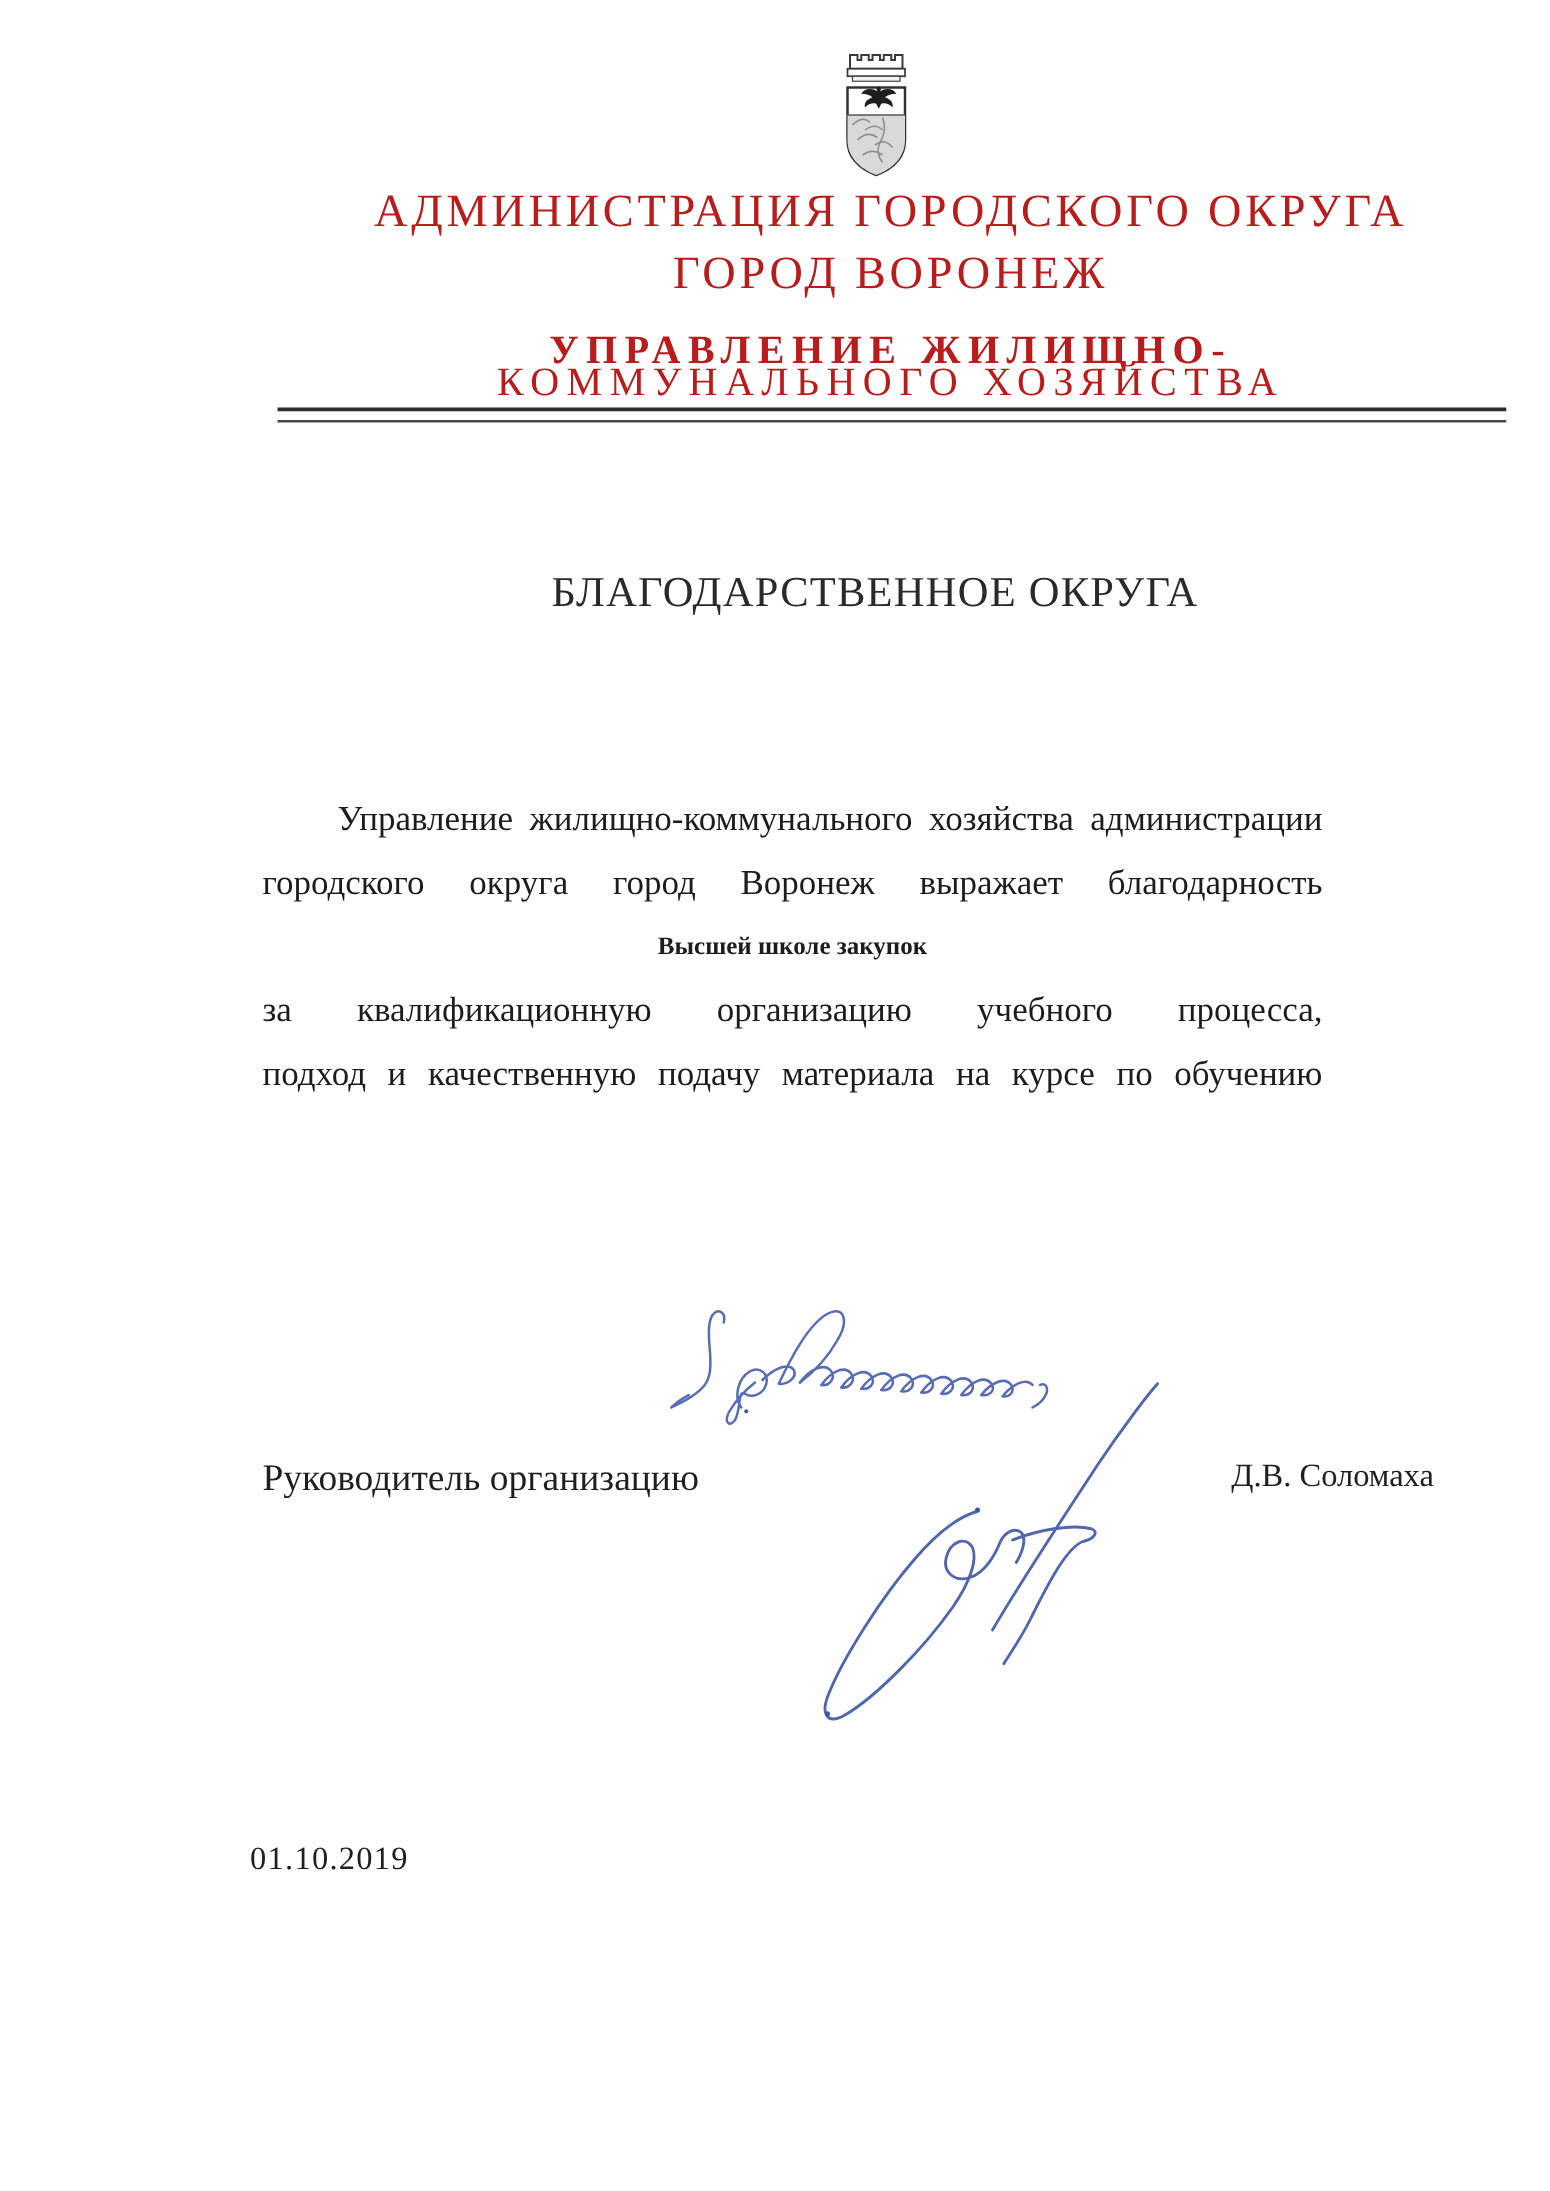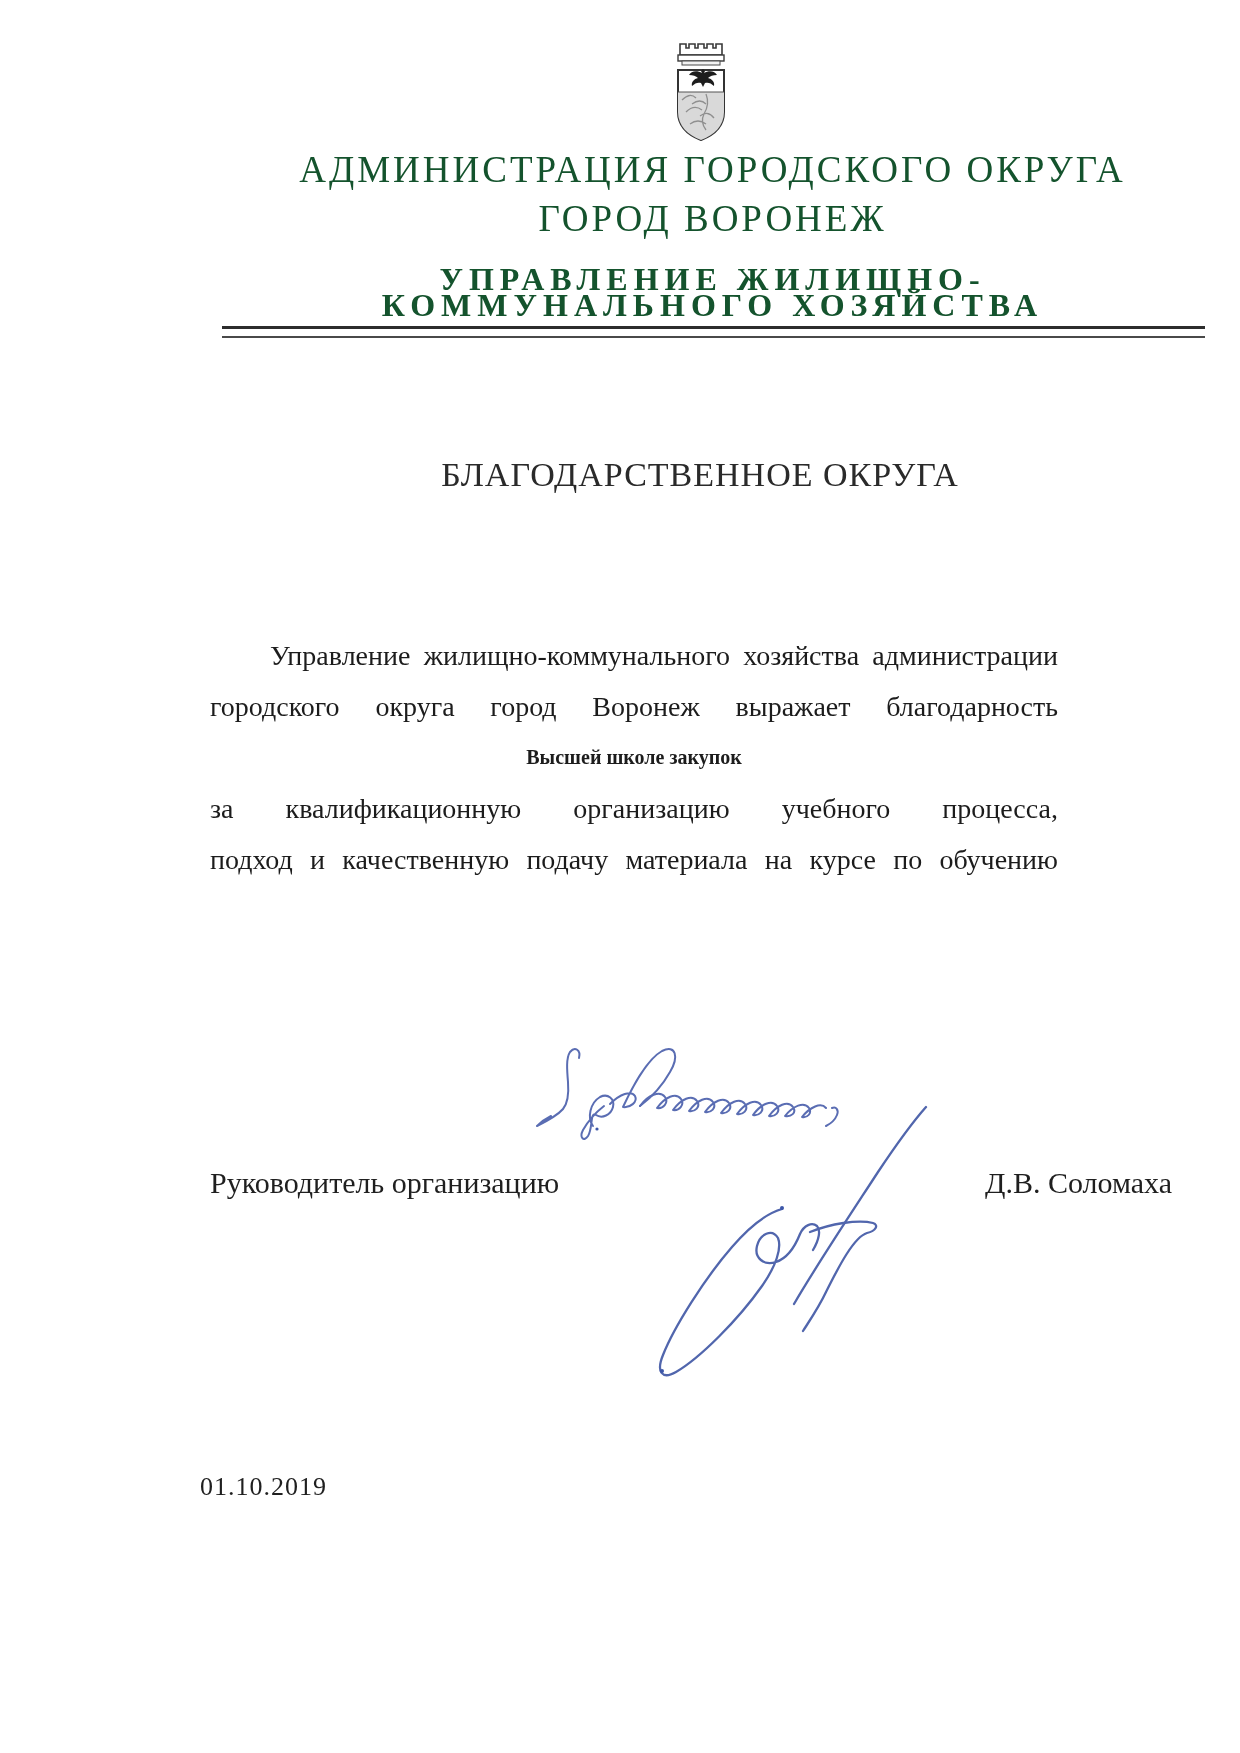--- a/index.html
+++ b/index.html
@@ -9,26 +9,26 @@
     margin:0 auto;
     background:#ffffff;
     font-family:"Liberation Serif", serif;
     color:#1f1f1f;
     overflow:hidden;
   }
   
   .lh-line {
     position:absolute; left:220px; width:985px;
     text-align:center; white-space:nowrap;
-    color:#14532d;
+    color:#b91c1c;
   }
   .lh-org1 { top:148px; font-size:37px; letter-spacing:3px; }
   .lh-org2 { top:197px; font-size:37px; letter-spacing:3px; }
   .lh-dep1 { top:246px; font-size:32px; font-weight:bold; letter-spacing:6px;margin-top:15px; }
-  .lh-dep2 { top:287px; font-size:32px; font-weight:bold; letter-spacing:6px; }
+  .lh-dep2 { top:287px; font-size:32px; font-weight:normal; letter-spacing:6px; }
   .lh-rule {
     position:absolute; left:222px; top:326px; width:983px; height:7px;
     border-top:3px solid #2d2d2d;
     border-bottom:2px solid #4a4a4a;
   }
   .emblem { position:absolute; left:666px; top:40px; width:68px; height:104px; }
 
   
   .doc-title {
     position:absolute; left:220px; top:456px; width:960px;
@@ -38,21 +38,21 @@
 
   
   .body-block { position:absolute; left:210px; top:630px; width:848px; font-size:28px; color:#1c1c1c; }
   .bline { height:51px; line-height:51px; overflow:hidden; }
   .just { text-align:justify; text-align-last:justify; }
   .indent { text-indent:60px; }
   .recipient { text-align:center; font-weight:bold; font-size:20px; }
 
   
   .position-title { position:absolute; left:210px; top:1166px; font-size:30px; white-space:nowrap; }
-  .signer-name   { position:absolute; left:985px; top:1166px; font-size:30px; white-space:nowrap; }
+  .signer-name   { position:absolute; left:985px; top:1166px; font-size:26px; white-space:nowrap; }
   .ink-svg { position:absolute; left:480px; top:1000px; width:500px; height:400px; pointer-events:none; }
   .ink-label { position:absolute; left:575px; top:1060px; width:280px; opacity:0; font-size:28px; }
 
   
   .doc-date { position:absolute; left:200px; top:1472px; font-size:26px; letter-spacing:1px; }
 </style>
 </head>
 <body>
 
 <div class="page">

